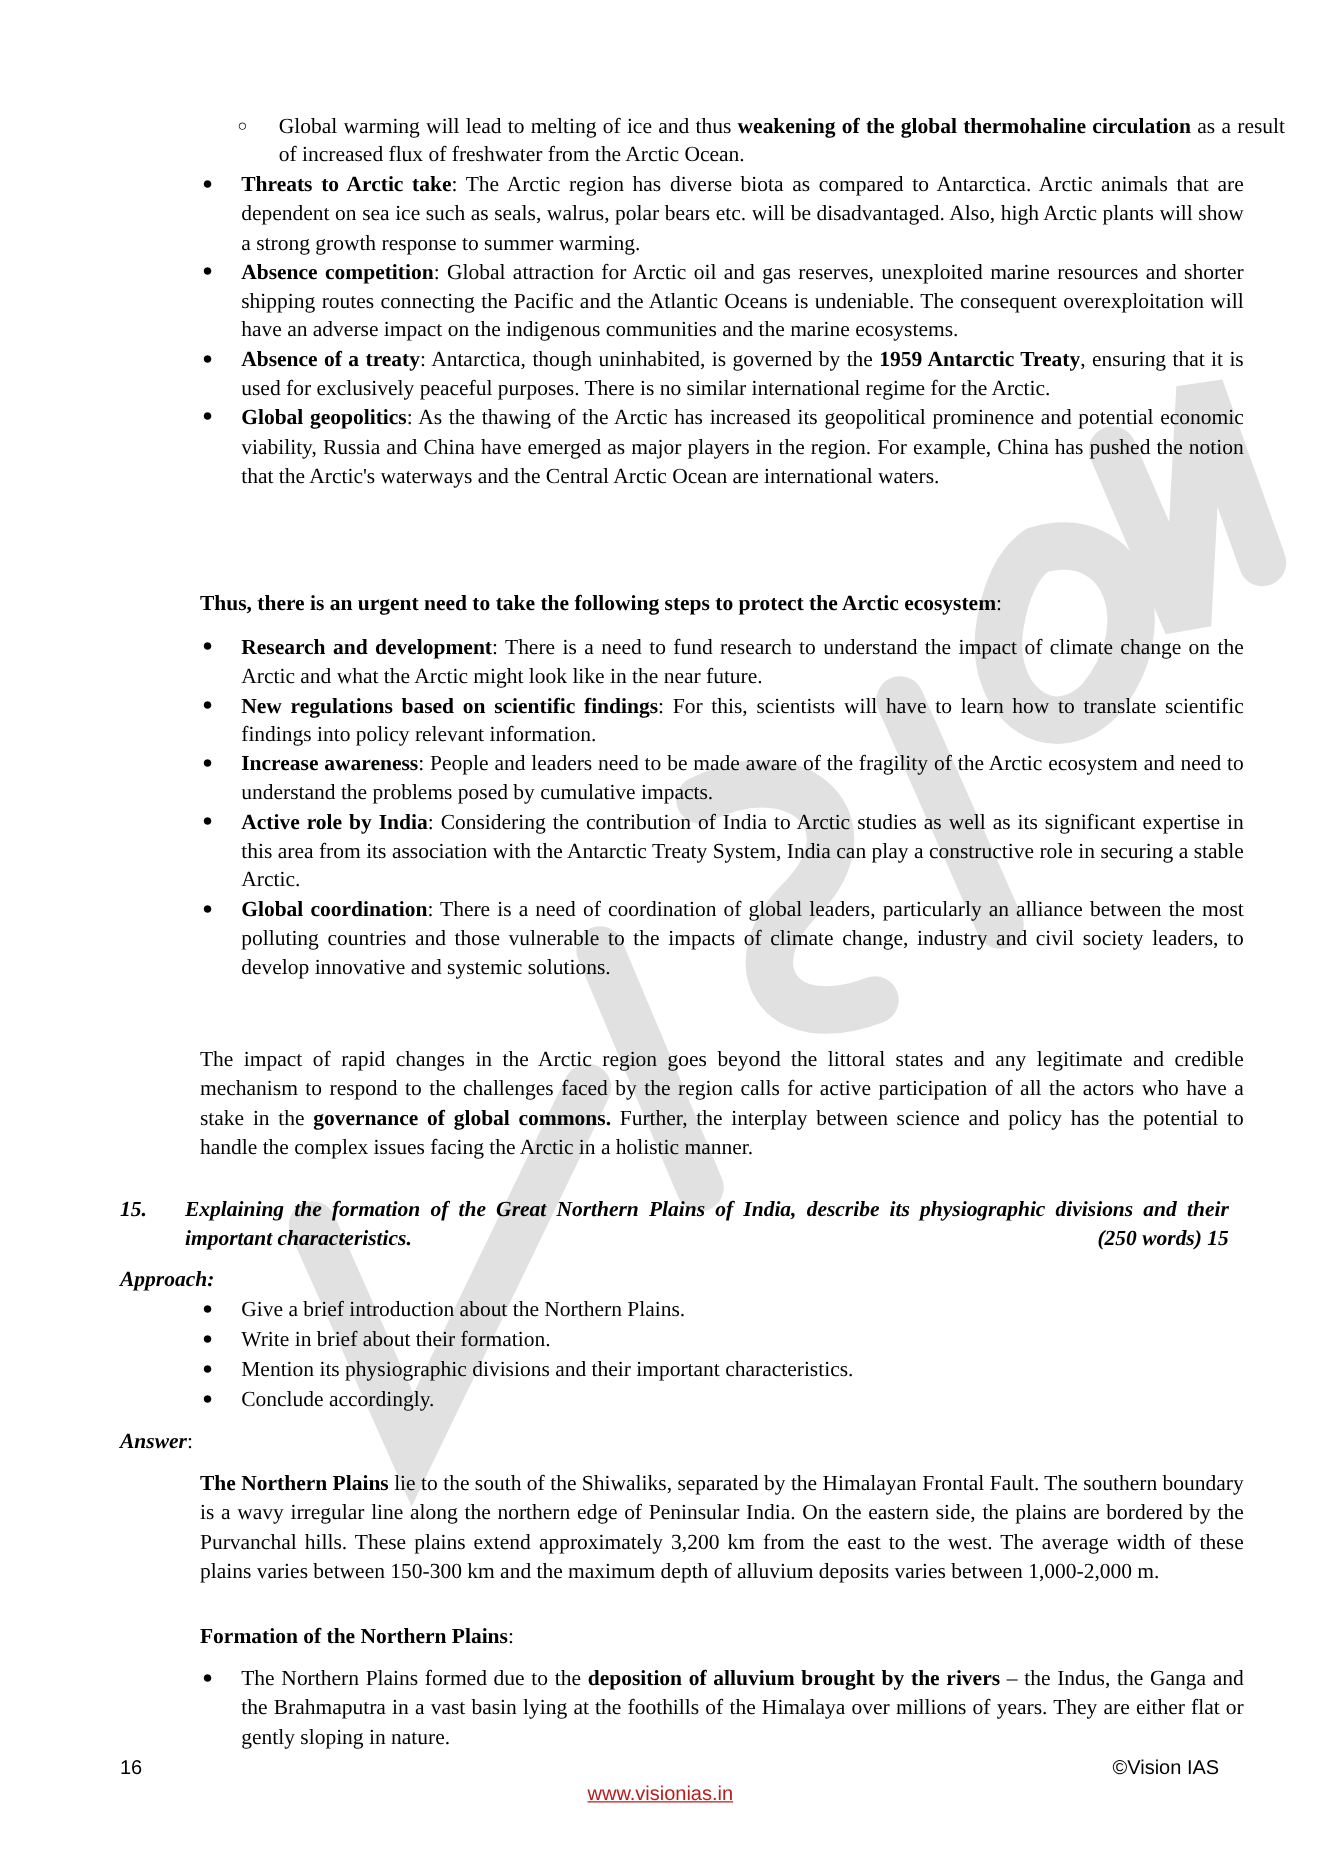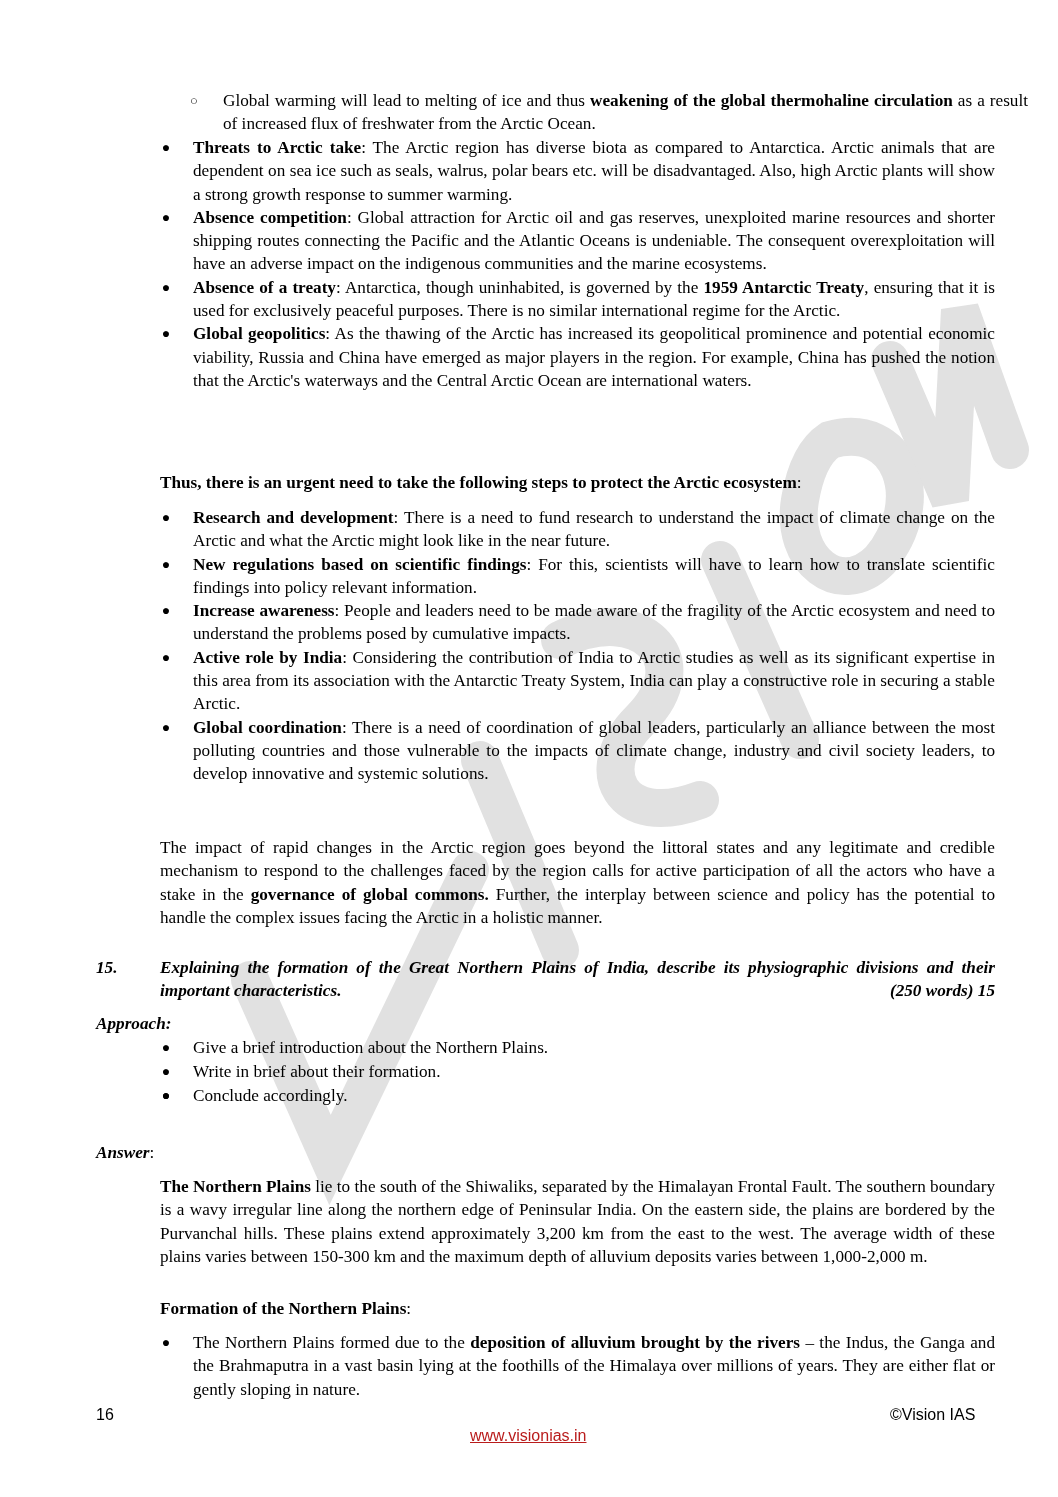--- a/index.html
+++ b/index.html
@@ -7,21 +7,21 @@
          font-family: "Liberation Serif", "DejaVu Serif", serif; color: #000; }
   .watermark { position: absolute; left: 0; top: 0; width: 1058px; height: 1497px; pointer-events: none; z-index: 0; }
   .content { position: absolute; left: 0; top: 0; width: 1058px; z-index: 1; }
   .bullet-list { position: absolute; left: 160px; width: 835px; margin: 0; padding: 0; list-style: none; font-size: 17.2px; line-height: 23.3px; }
   .bullet-list li { position: relative; padding-left: 33px; text-align: justify; margin: 0; }
   .bullet-list li .dot { position: absolute; left: 0; top: 0; width: 12px; text-align: center; font-size: 14px; }
   .sub-item { position: absolute; left: 190px; width: 805px; font-size: 17.2px; line-height: 23.3px; text-align: justify; padding-left: 33px; }
   .sub-item .circ { position: absolute; left: 0; top: 0; font-size: 13px; }
   .para { position: absolute; left: 160px; width: 835px; font-size: 17.2px; line-height: 23.3px; text-align: justify; }
   .q-number { position: absolute; left: 96px; top: 956px; font-style: italic; font-weight: bold; font-size: 17.2px; line-height: 23.3px; }
-  .q-text { position: absolute; left: 160px; top: 956px; width: 835px; font-style: italic; font-weight: bold; font-size: 17.2px; line-height: 23.3px; text-align: justify; }
+  .q-text { position: absolute; left: 148px; top: 956px; width: 835px; font-style: italic; font-weight: bold; font-size: 17.2px; line-height: 23.3px; text-align: justify; }
   .q-marks { float: right; font-style: italic; font-weight: bold; }
   .label-italic { position: absolute; left: 96px; font-style: italic; font-weight: bold; font-size: 17.2px; line-height: 23.3px; }
   .approach-list { position: absolute; left: 160px; top: 1036px; width: 835px; margin: 0; padding: 0; list-style: none; font-size: 17.2px; line-height: 24px; }
   .approach-list li { position: relative; padding-left: 33px; }
   .approach-list li .dot { position: absolute; left: 0; top: 0; width: 12px; text-align: center; font-size: 14px; }
   .footer { position: absolute; top: 1406px; font-family: "Liberation Sans", "DejaVu Sans", sans-serif; font-size: 16px; text-align: right; }
   .footer-page { left: 96px; }
   .footer-link { left: 470px; color: #b91c1c; text-decoration: underline; margin-top: 21px; }
   .footer-copy { left: 890px; }
 </style>
@@ -72,21 +72,21 @@
   <div class="q-number">15.</div>
   <div class="q-text">
     <span>Explaining the formation of the Great Northern Plains of India, describe its physiographic divisions and their important characteristics.</span>
     <span class="q-marks">(250 words) 15</span>
   </div>
 
   <div class="label-italic" style="top:1012px;">Approach:</div>
   <ul class="approach-list">
     <li><span class="dot">●</span><span>Give a brief introduction about the Northern Plains.</span></li>
     <li><span class="dot">●</span><span>Write in brief about their formation.</span></li>
-    <li><span class="dot">●</span></li>
+    <li><span class="dot">●</span><span>Mention its physiographic divisions and their important characteristics.</span></li>
     <li><span class="dot">●</span><span>Conclude accordingly.</span></li>
   </ul>
 
   <div class="label-italic" style="top:1141px;">
     <span>Answer</span><span style="font-weight:normal;font-style:normal;">:</span>
   </div>
 
   <div class="para" style="top:1175px;">
     <b>The Northern Plains</b><span> lie to the south of the Shiwaliks, separated by the Himalayan Frontal Fault. The southern boundary is a wavy irregular line along the northern edge of Peninsular India. On the eastern side, the plains are bordered by the Purvanchal hills. These plains extend approximately 3,200 km from the east to the west. The average width of these plains varies between 150-300 km and the maximum depth of alluvium deposits varies between 1,000-2,000 m.</span>
   </div>

